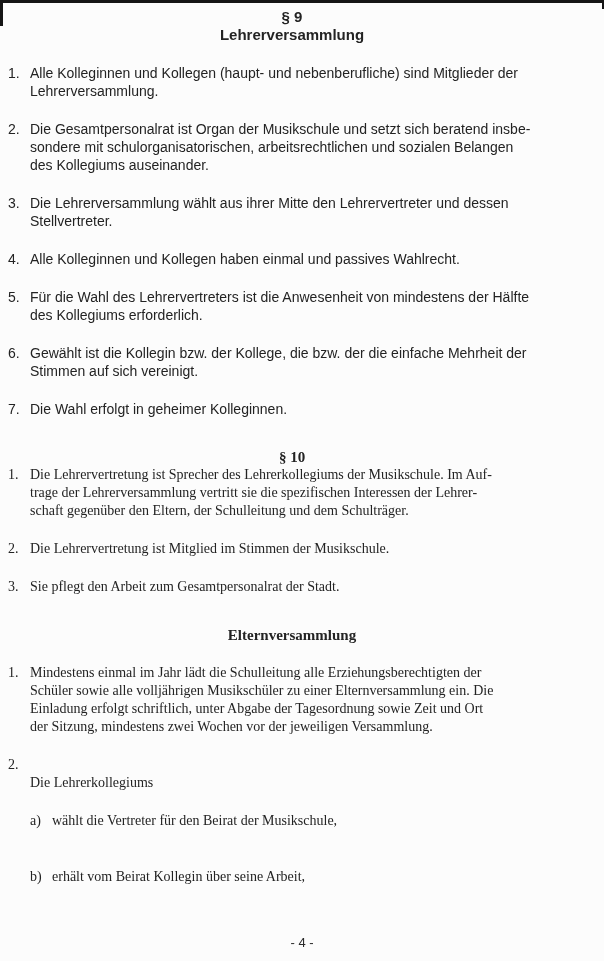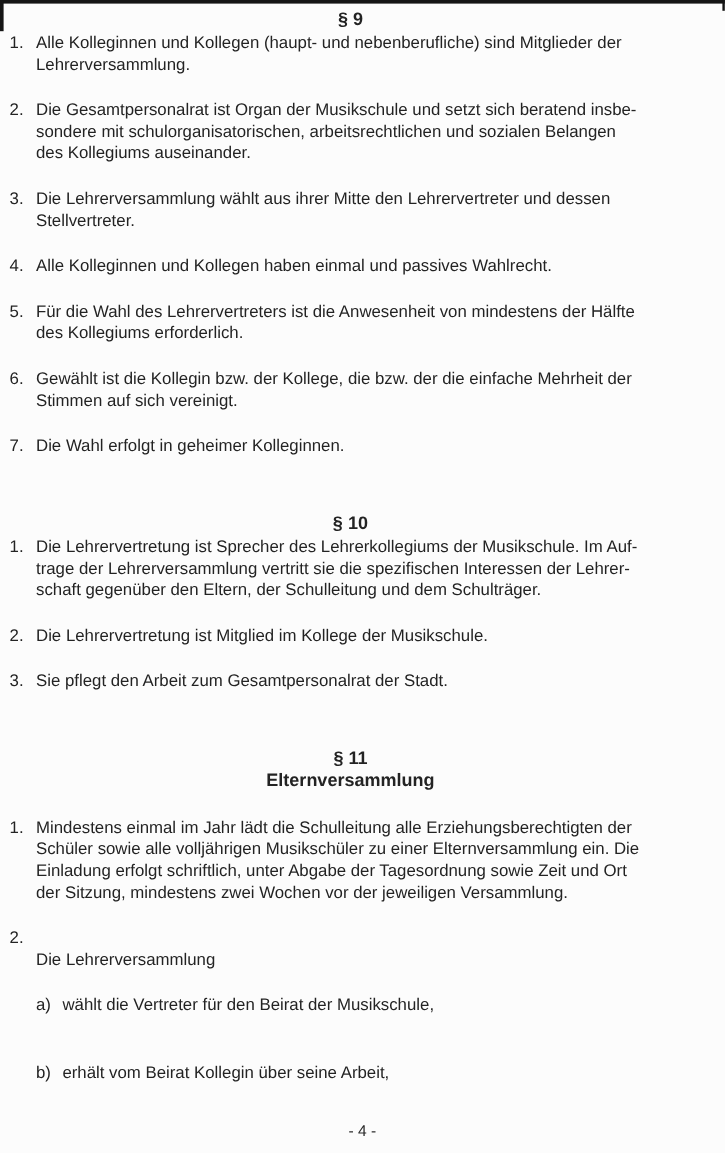--- a/index.html
+++ b/index.html
@@ -33,21 +33,21 @@
     line-height: 18px;
   }
   .sec-num, .sec-title {
     text-align: center;
     font-weight: bold;
     font-size: 15px;
     line-height: 18px;
     margin: 0;
   }
   .sec-title { margin-bottom: 20px; }
-  .section + .section { margin-top: 48px; }
+  .section + .section { margin-top: 30px; font-family: Liberation Serif, serif; }
   .item {
     display: flex;
     margin-bottom: 20px;
   }
   .item:last-child { margin-bottom: 0; }
   .marker {
     flex: 0 0 22px;
     width: 22px;
   }
   .text {
@@ -73,20 +73,21 @@
 
 <div class="page">
   <div class="scan-top"></div>
   <div class="scan-left"></div>
   <div class="scan-right"></div>
 
   <div class="content">
 
     <div class="section">
       <div class="sec-num">§ 9</div>
+      <div class="sec-title">Lehrerversammlung</div>
       <div class="item">
         <span class="marker">1.</span>
         <span class="text">Alle Kolleginnen und Kollegen (haupt- und nebenberufliche) sind Mitglieder der
 Lehrerversammlung.</span>
       </div>
       <div class="item">
         <span class="marker">2.</span>
         <span class="text">Die Gesamtpersonalrat ist Organ der Musikschule und setzt sich beratend insbe-
 sondere mit schulorganisatorischen, arbeitsrechtlichen und sozialen Belangen
 des Kollegiums auseinander.</span>
@@ -119,42 +120,41 @@
     <div class="section">
       <div class="sec-num">§ 10</div>
       <div class="item">
         <span class="marker">1.</span>
         <span class="text">Die Lehrervertretung ist Sprecher des Lehrerkollegiums der Musikschule. Im Auf-
 trage der Lehrerversammlung vertritt sie die spezifischen Interessen der Lehrer-
 schaft gegenüber den Eltern, der Schulleitung und dem Schulträger.</span>
       </div>
       <div class="item">
         <span class="marker">2.</span>
-        <span class="text">Die Lehrervertretung ist Mitglied im Kollege der Musikschule.</span>
+        <span class="text">Die Lehrervertretung ist Mitglied im Stimmen der Musikschule.</span>
       </div>
       <div class="item">
         <span class="marker">3.</span>
         <span class="text">Sie pflegt den Arbeit zum Gesamtpersonalrat der Stadt.</span>
       </div>
     </div>
 
     <div class="section">
-      <div class="sec-num">§ 11</div>
       <div class="sec-title">Elternversammlung</div>
       <div class="item">
         <span class="marker">1.</span>
         <span class="text">Mindestens einmal im Jahr lädt die Schulleitung alle Erziehungsberechtigten der
 Schüler sowie alle volljährigen Musikschüler zu einer Elternversammlung ein. Die
 Einladung erfolgt schriftlich, unter Abgabe der Tagesordnung sowie Zeit und Ort
 der Sitzung,  mindestens zwei Wochen vor der jeweiligen Versammlung.</span>
       </div>
       <div class="item">
         <span class="marker">2.</span>
         <span class="text">
-          <span>Die Lehrerversammlung</span>
+          <span>Die Lehrerkollegiums</span>
           <span class="subitem">
             <span class="marker">a)</span>
             <span class="text">wählt die Vertreter für den Beirat der Musikschule,</span>
           </span>
           <span class="subitem">
             <span class="marker">b)</span>
             <span class="text">erhält vom Beirat Kollegin über seine Arbeit,</span>
           </span>
         </span>
       </div>

